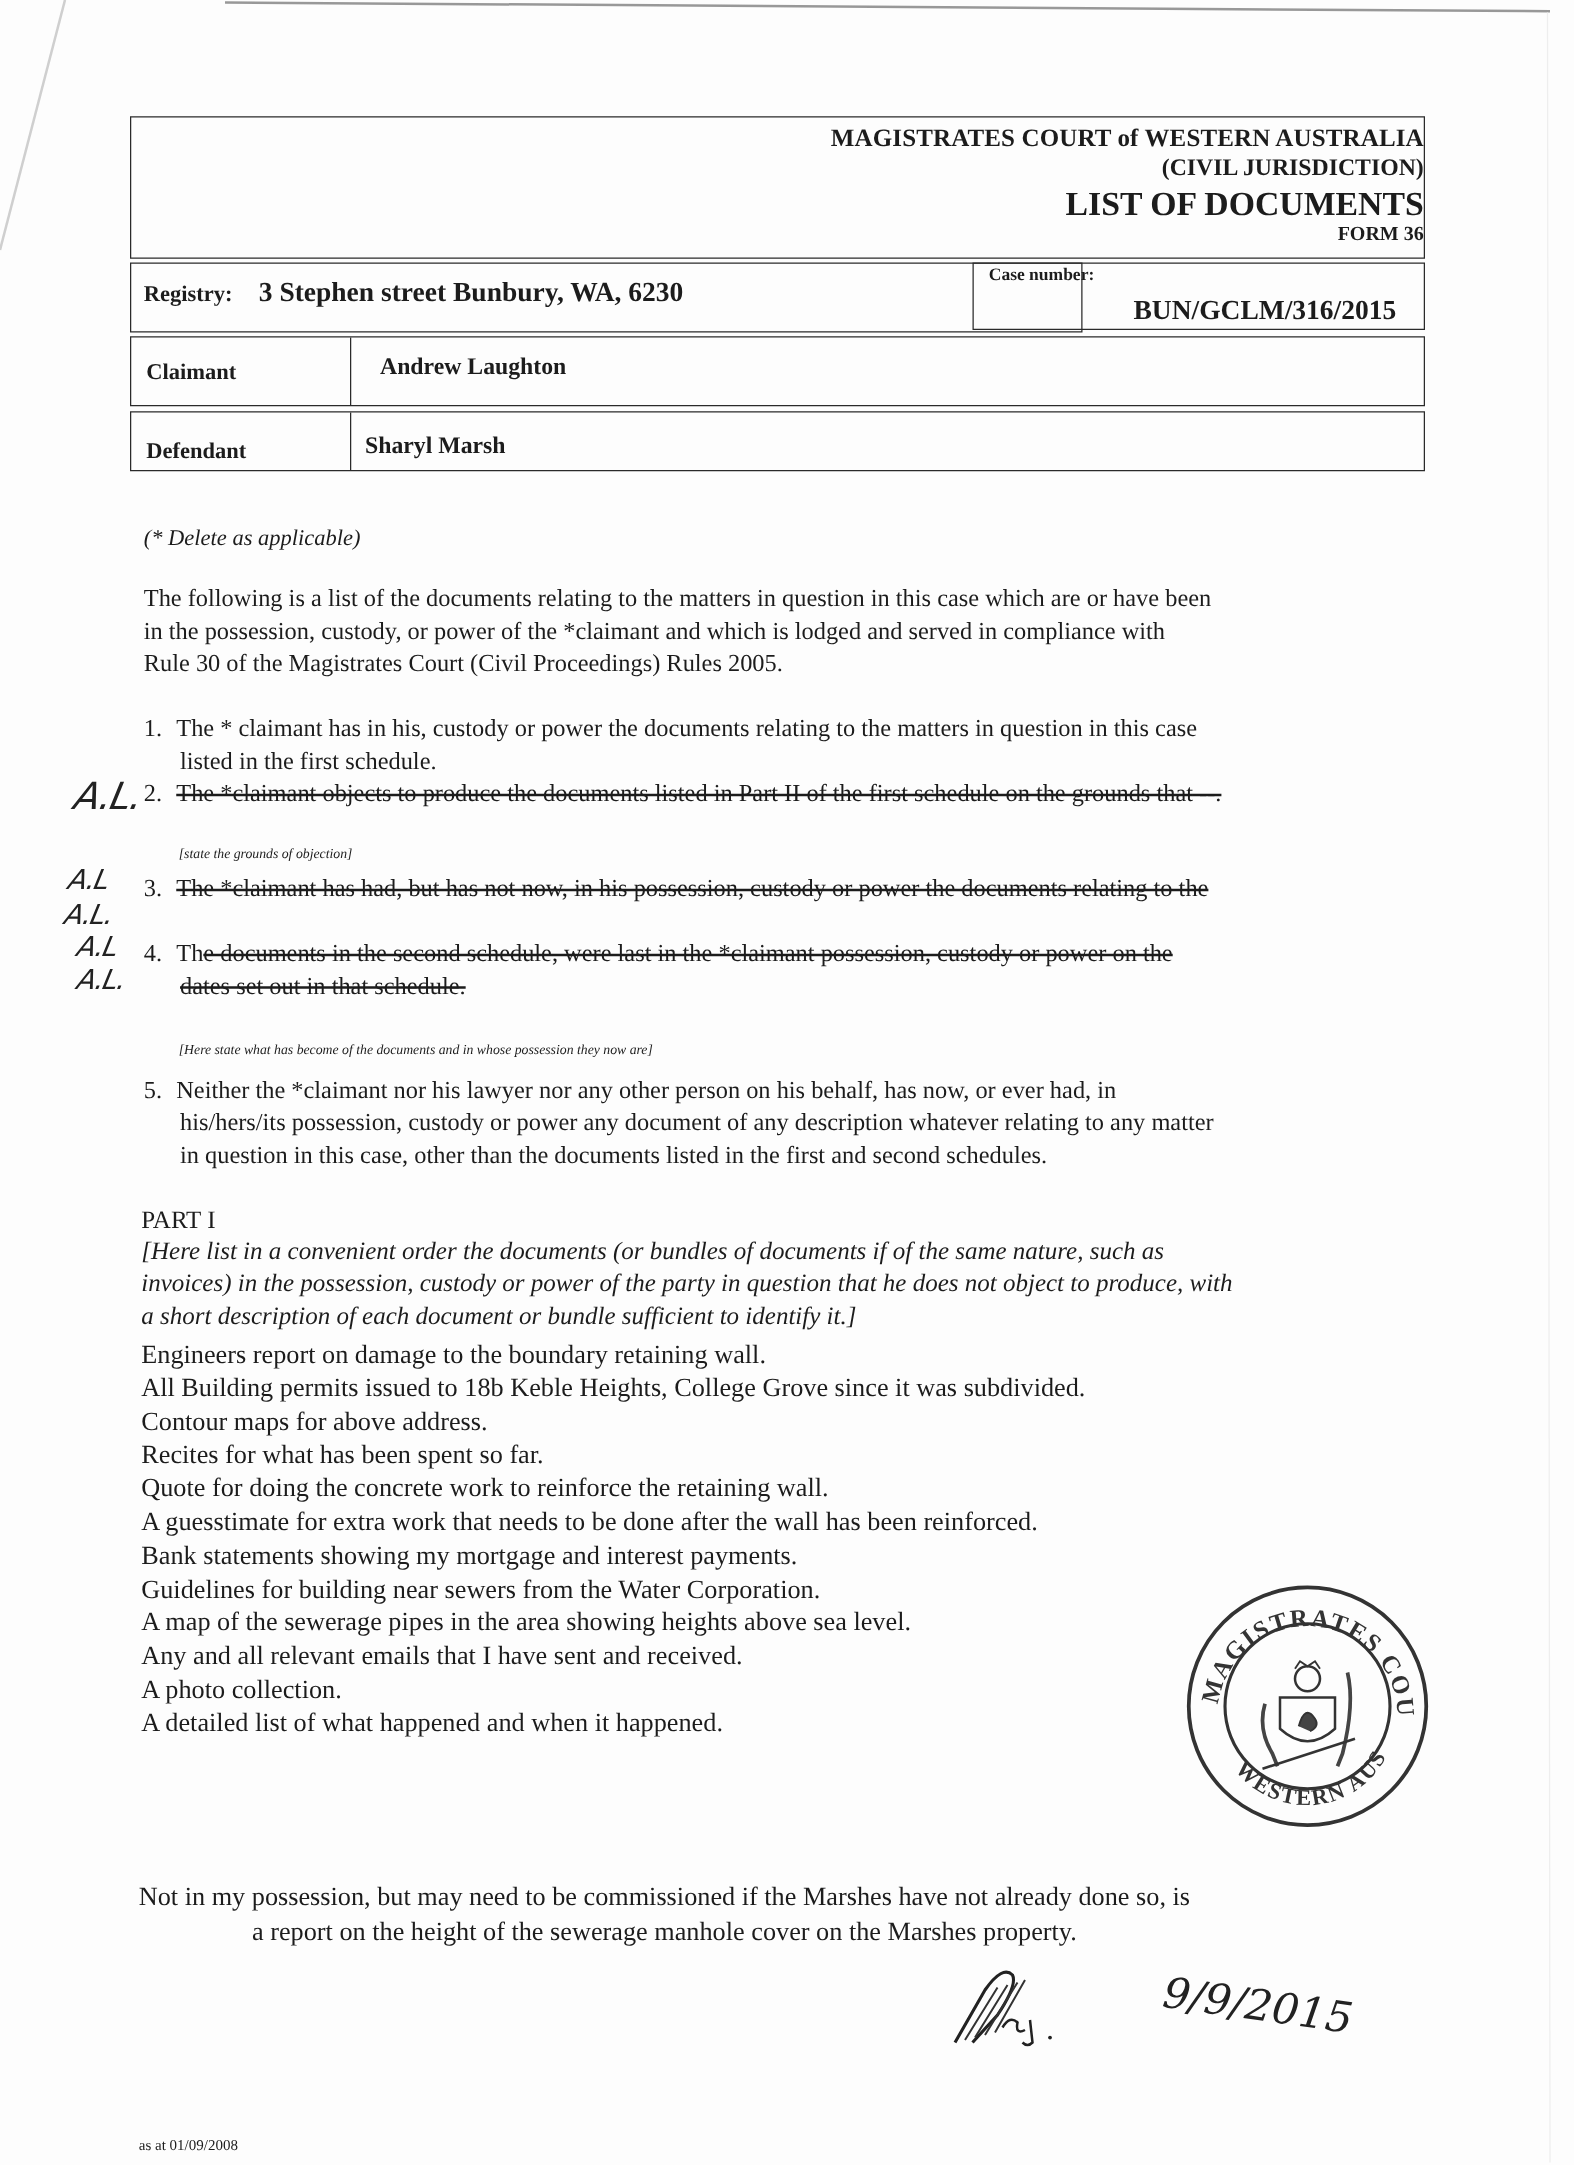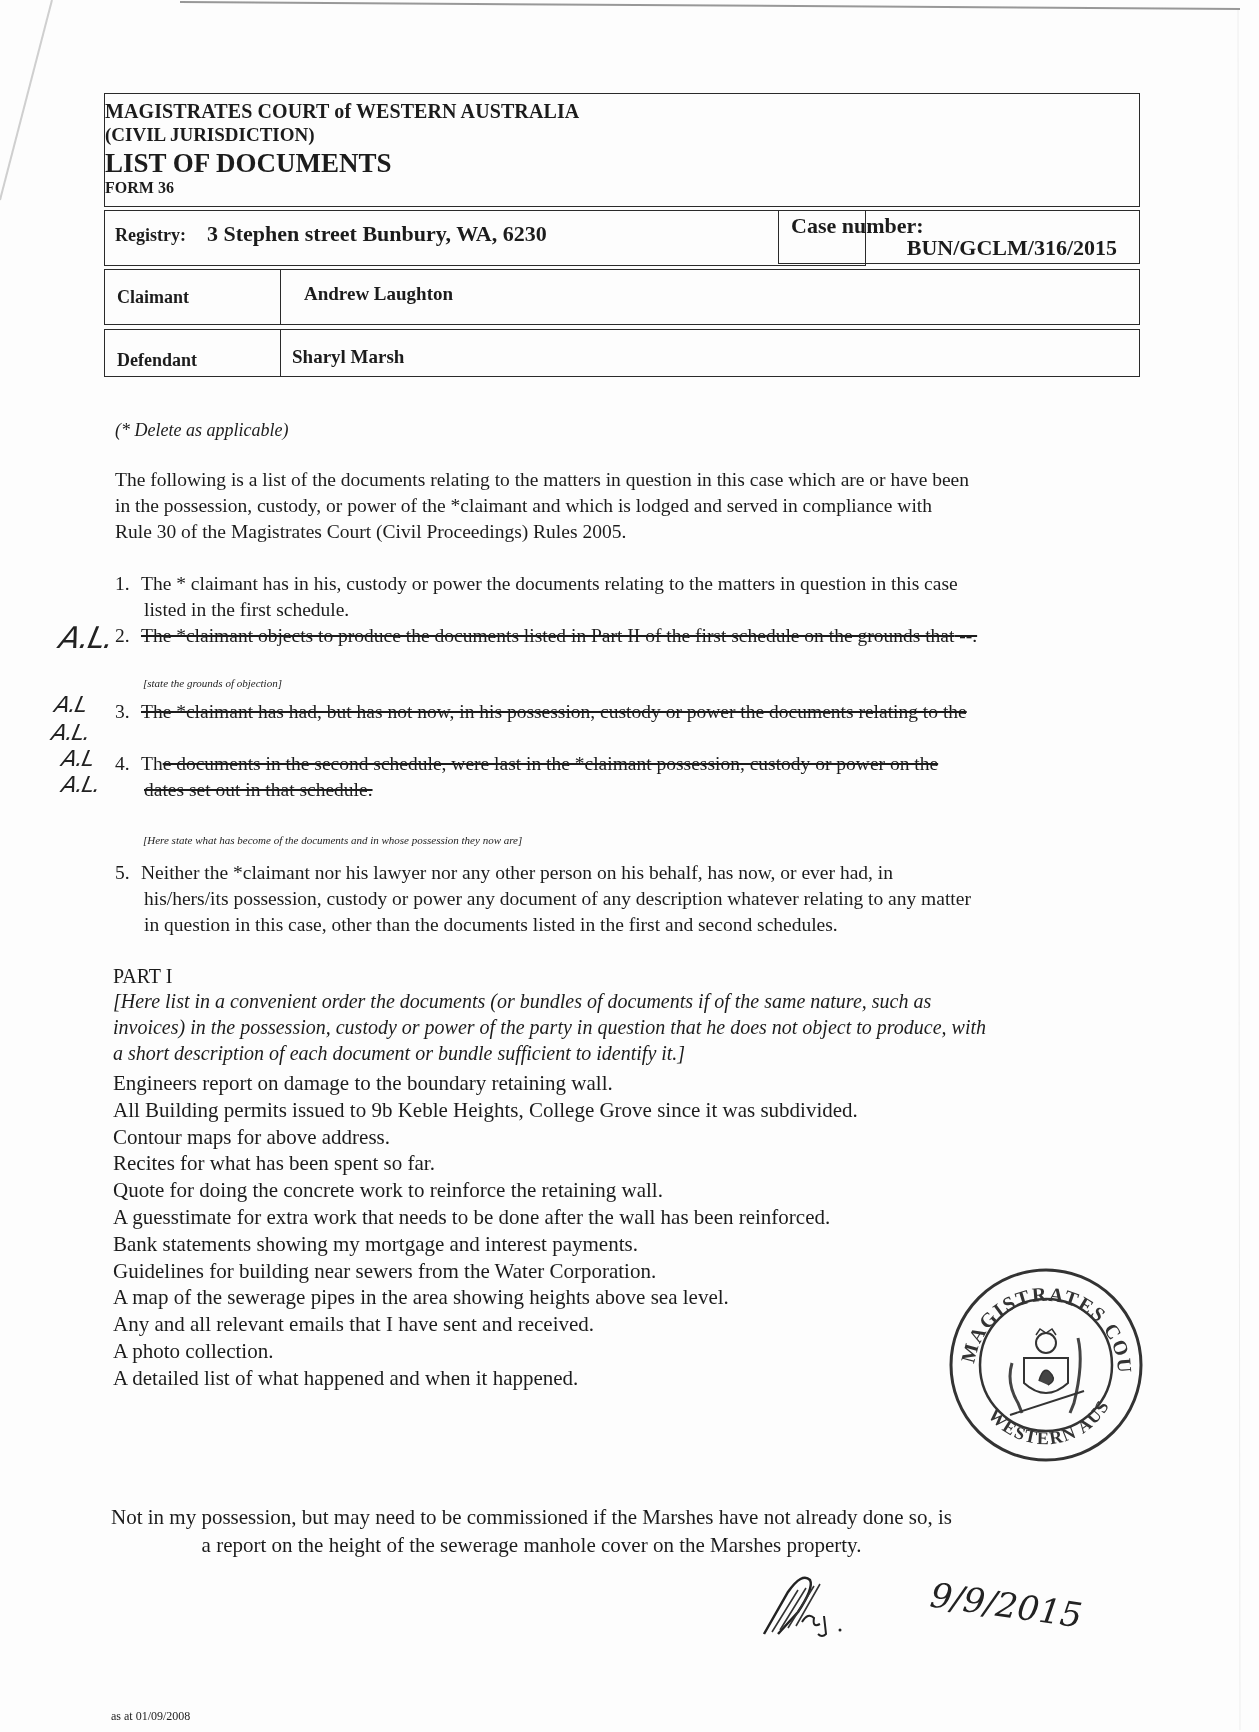--- a/index.html
+++ b/index.html
@@ -9,32 +9,32 @@
     font-family: "Liberation Serif", "DejaVu Serif", serif;
     color: #1c1c1c;
   }
   .scan-edge {
     position: absolute; left: 0; top: 0; width: 1259px; height: 1732px; pointer-events: none;
   }
   .abs { position: absolute; }
 
   
   .box { position: absolute; border: 1.5px solid #2a2a2a; box-sizing: border-box; }
-  .title-box { left: 104px; top: 93px; width: 1036px; height: 114px; text-align: left; }
+  .title-box { left: 104px; top: 93px; width: 1036px; height: 114px; text-align: right; }
   .title-box .l1 { font-size: 20px; font-weight: bold; margin-top: 6px; letter-spacing: 0.1px; }
   .title-box .l2 { font-size: 19px; font-weight: bold; margin-top: 1px; }
   .title-box .l3 { font-size: 27px; font-weight: bold; margin-top: 2px; }
   .title-box .l4 { font-size: 16px; font-weight: bold; margin-top: 0px; }
 
   .registry-box { left: 104px; top: 210px; width: 762px; height: 56px; }
   .registry-box .lbl { position: absolute; left: 10px; top: 14px; font-size: 18px; font-weight: bold; }
   .registry-box .val { position: absolute; left: 102px; top: 10px; font-size: 22px; font-weight: bold; }
 
   .case-box { left: 778px; top: 210px; width: 362px; height: 54px; }
-  .case-box .lbl { position: absolute; left: 12px; top: 2px; font-size: 22px; font-weight: bold; }
+  .case-box .lbl { position: absolute; left: 12px; top: 2px; font-size: 14px; font-weight: bold; }
   .case-box .val { position: absolute; right: 22px; top: 24px; font-size: 22px; font-weight: bold; }
 
   .party-box { left: 104px; width: 1036px; height: 56px; }
   .party-box .divider { position: absolute; left: 175px; top: 0; bottom: 0; border-left: 1.5px solid #2a2a2a; }
   .party-box .lbl { position: absolute; left: 12px; top: 17px; font-size: 18px; font-weight: bold; }
   .party-box .val { position: absolute; top: 13px; font-size: 19px; font-weight: bold; }
   .claimant-box { top: 269px; }
   .defendant-box { top: 329px; height: 48px; }
 
   
@@ -142,21 +142,21 @@
 
 <div class="abs" style="left:113px; top:965px">
   <div class="part-heading">PART I</div>
   <div class="instr">
     <div>[Here list in a convenient order the documents (or bundles of documents if of the same nature, such as</div>
     <div>invoices) in the possession, custody or power of the party in question that he does not object to produce, with</div>
     <div>a short description of each document or bundle sufficient to identify it.]</div>
   </div>
   <div class="doc-list" style="margin-top:4px">
     <div>Engineers report on damage to the boundary retaining wall.</div>
-    <div>All Building permits issued to 9b Keble Heights, College Grove since it was subdivided.</div>
+    <div>All Building permits issued to 18b Keble Heights, College Grove since it was subdivided.</div>
     <div>Contour maps for above address.</div>
     <div>Recites for what has been spent so far.</div>
     <div>Quote for doing the concrete work to reinforce the retaining wall.</div>
     <div>A guesstimate for extra work that needs to be done after the wall has been reinforced.</div>
     <div>Bank statements showing my mortgage and interest payments.</div>
     <div>Guidelines for building near sewers from the Water Corporation.</div>
     <div>A map of the sewerage pipes in the area showing heights above sea level.</div>
     <div>Any and all relevant emails that I have sent and received.</div>
     <div>A photo collection.</div>
     <div>A detailed list of what happened and when it happened.</div>

